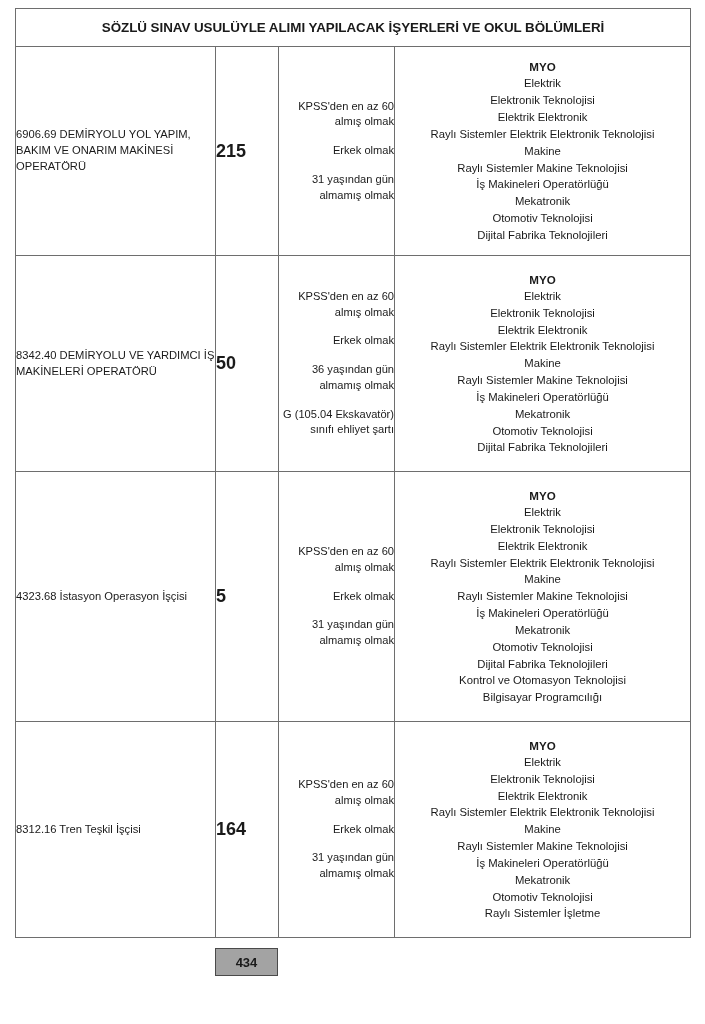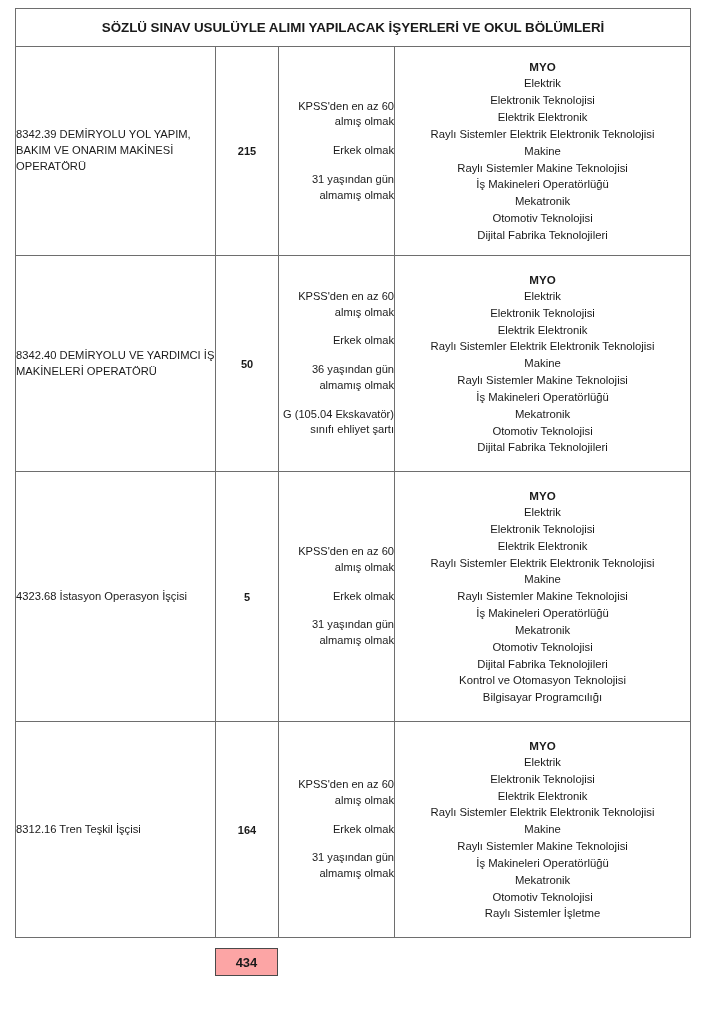--- a/index.html
+++ b/index.html
@@ -62,23 +62,23 @@
 
   
   .c-unvan {
     font-size: 11.2px;
     text-align: left;
     padding: 6px 10px 6px 8px;
     line-height: 1.42;
     font-weight: normal;
   }
   .c-count {
-    font-size: 11px;
-    font-weight: bold;
-    text-align: center;
+    font-size: 18px;
+    font-weight: bold;
+    text-align: left;
   }
   .c-hususlar {
     font-size: 11.1px;
     text-align: right;
     padding: 8px 6px;
     line-height: 1.42;
   }
   .c-hususlar .hline + .hline { margin-top: 13px; }
   .c-bolumler {
     font-size: 11.3px;
@@ -99,21 +99,21 @@
 
   
   .total-box {
     position: absolute;
     left: 215px;
     top: 948px;
     width: 63px;
     height: 28px;
     border: 1.3px solid #4a4a4a;
     box-sizing: border-box;
-    background: #fca5a5;
+    background: #a3a3a3;
     display: flex;
     align-items: center;
     justify-content: center;
     font-size: 13px;
     font-weight: bold;
     font-family: "Liberation Sans", sans-serif;
   }
 </style>
 </head>
 <body>
@@ -127,21 +127,21 @@
       <col style="width:116px">
       <col style="width:296px">
     </colgroup>
     <tbody>
       <tr>
         <td class="title-cell" colspan="4">SÖZLÜ SINAV USULÜYLE ALIMI YAPILACAK İŞYERLERİ VE OKUL BÖLÜMLERİ</td>
       </tr>
 
 
       <tr class="row1">
-        <td class="c-unvan">8342.39 DEMİRYOLU YOL YAPIM, BAKIM VE ONARIM MAKİNESİ OPERATÖRÜ</td>
+        <td class="c-unvan">6906.69 DEMİRYOLU YOL YAPIM, BAKIM VE ONARIM MAKİNESİ OPERATÖRÜ</td>
         <td class="c-count">215</td>
         <td class="c-hususlar">
           <div class="hline">KPSS'den en az 60 almış olmak</div>
           <div class="hline">Erkek olmak</div>
           <div class="hline">31 yaşından gün almamış olmak</div>
         </td>
         <td class="c-bolumler">
           <div class="bhead">MYO</div>
           <div>Elektrik</div>
           <div>Elektronik Teknolojisi</div>

